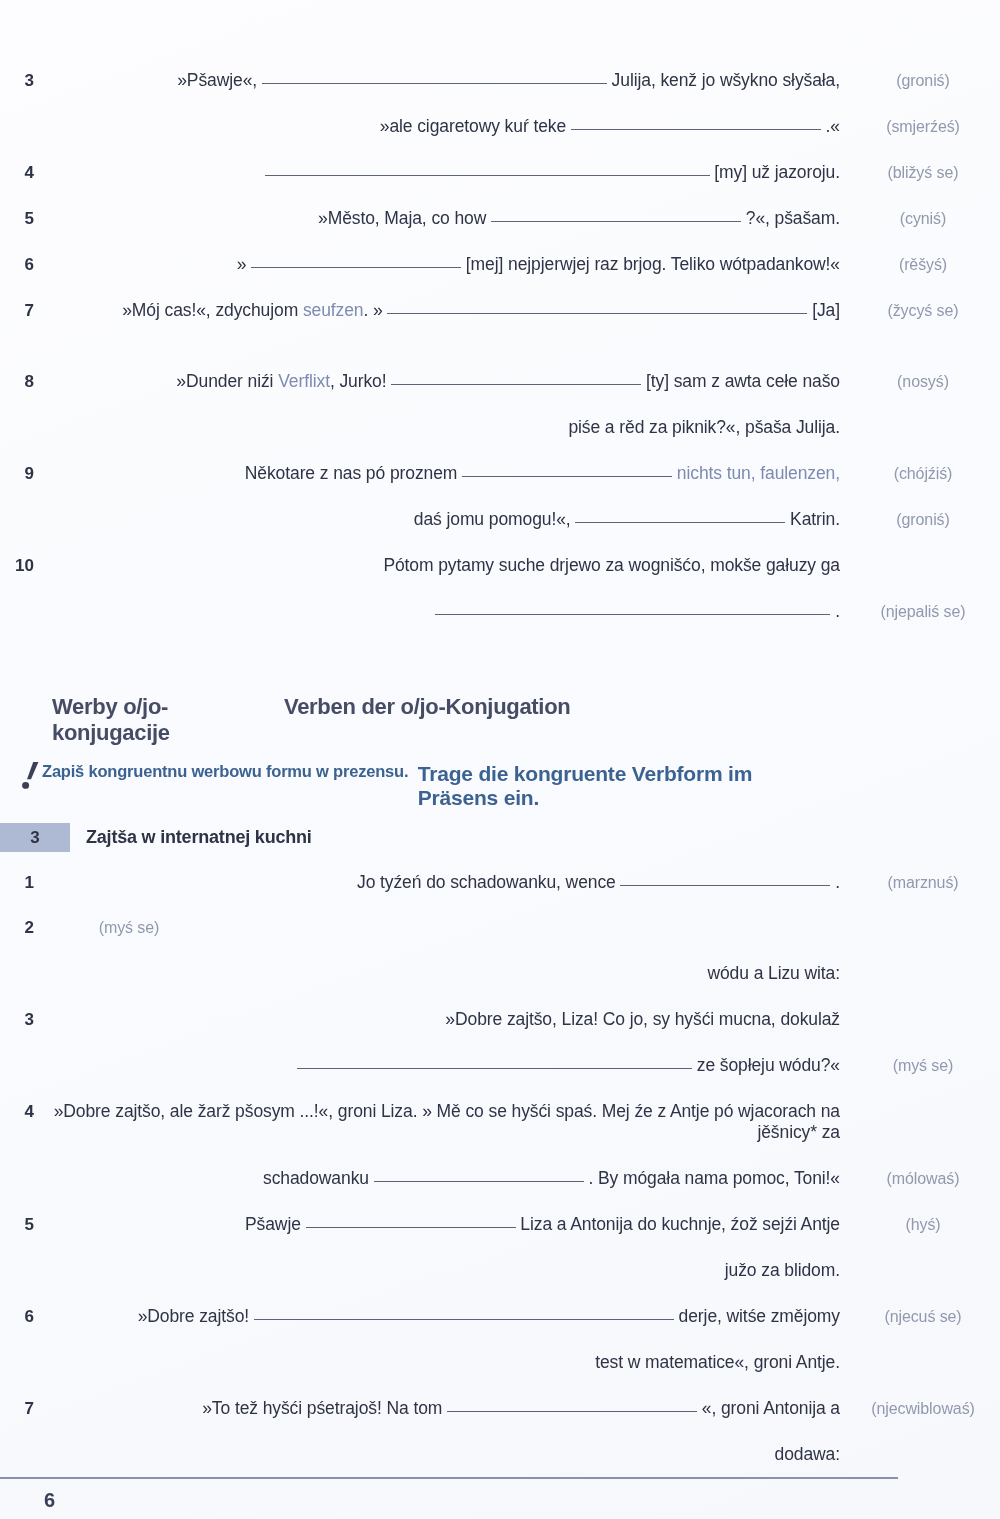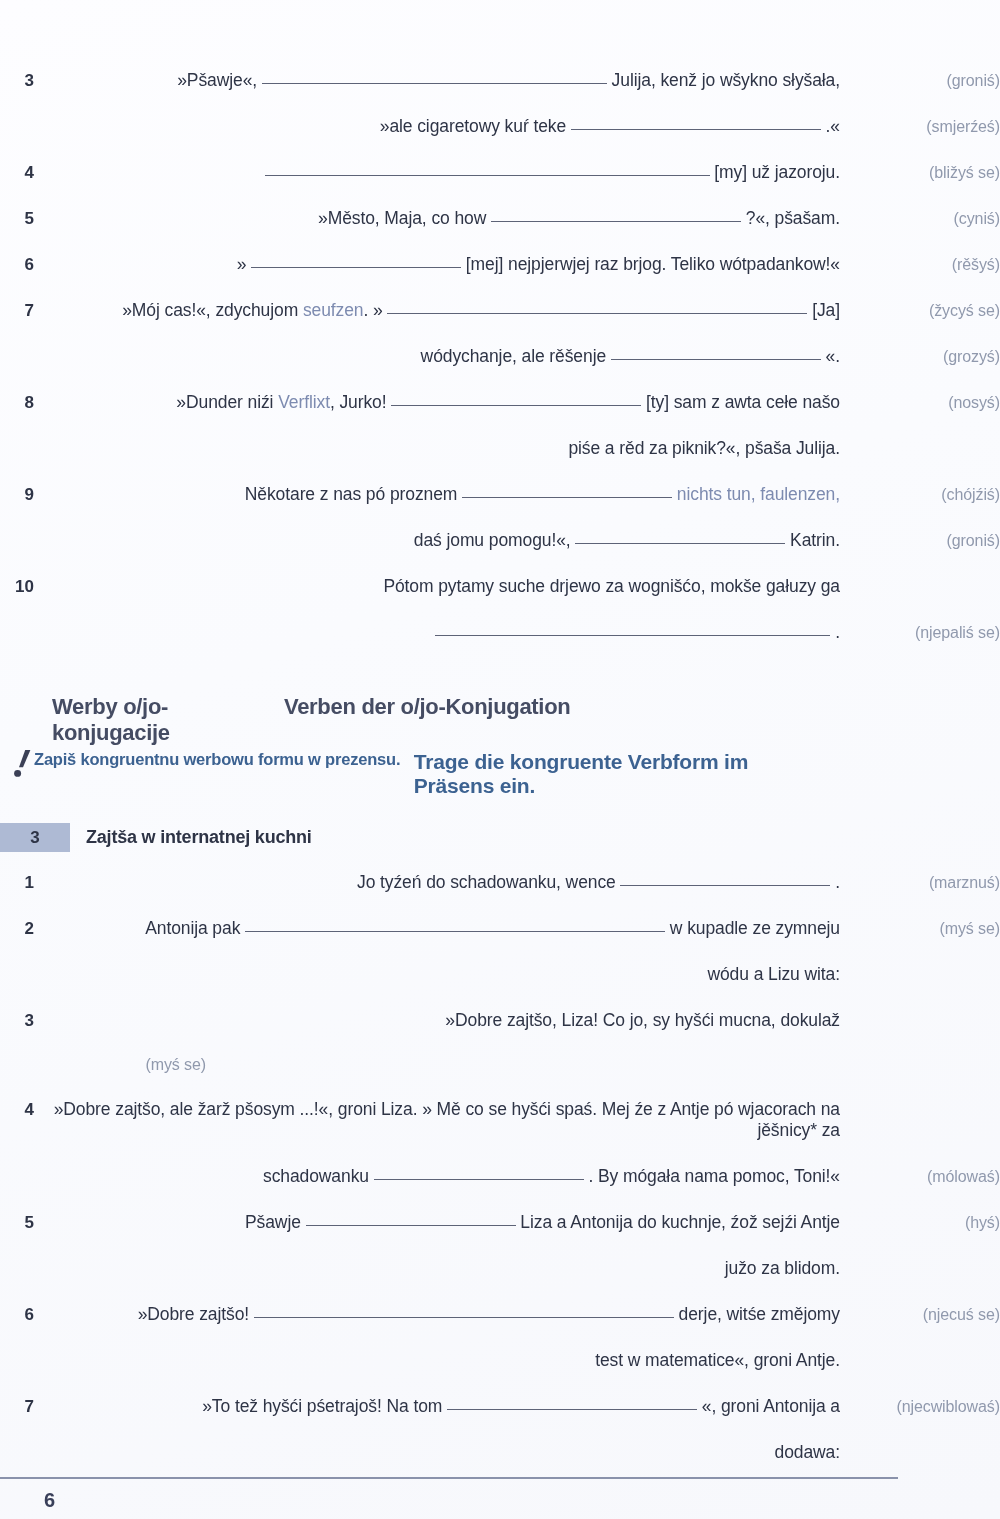--- a/index.html
+++ b/index.html
@@ -41,21 +41,21 @@
     flex: 1;
     font-size: 17.5px;
     line-height: 1.2;
     color: #2e3446;
     letter-spacing: -0.1px;
     text-align: right;
   }
   .hint {
     width: 160px;
     min-width: 160px;
-    text-align: right;
+    text-align: center;
     font-size: 16px;
     color: #9099ad;
     letter-spacing: -0.1px;
     padding-left: 6px;
     box-sizing: border-box;
   }
   .gloss {
     color: #7d8bb0;
   }
   
@@ -95,22 +95,22 @@
   }
   .head-left, .head-right {
     font-size: 22px;
     font-weight: bold;
     color: #454c63;
     letter-spacing: -0.3px;
   }
   .head-left { width: 232px; }
   .instr-cols {
     display: flex;
-    padding-left: 12px;
-    margin-top: 4px;
+    padding-left: 20px;
+    margin-top: 16px;
     align-items: flex-start;
   }
   .bang {
     width: 22px;
     min-width: 22px;
     position: relative;
     top: -2px;
   }
   .bang svg { display: block; }
   .instr-left {
@@ -216,25 +216,20 @@
         <div class="body"><span>»</span> <span class="blank w-md"></span> <span>[mej] nejpjerwjej raz brjog. Teliko wótpadankow!«</span> </div>
         <div class="hint">(rěšyś)</div>
       </div>
       <div class="line-gap"></div>
       <div class="row">
         <div class="num">7</div>
         <div class="body"><span>»Mój cas!«, zdychujom </span> <span class="gloss">seufzen</span><span>. »</span> <span class="blank w-4xl"></span> <span>[Ja]</span> </div>
         <div class="hint">(žycyś se)</div>
       </div>
       <div class="line-gap"></div>
-      <div class="row">
-        <div class="num"></div>
-        <div class="body"><span>wódychanje, ale rěšenje</span> <span class="blank w-md"></span> <span>«.</span> </div>
-        <div class="hint">(grozyś)</div>
-      </div>
       <div class="line-gap"></div>
       <div class="row">
         <div class="num">8</div>
         <div class="body"><span>»Dunder niźi </span> <span class="gloss">Verflixt</span><span>, Jurko!</span> <span class="blank w-lg"></span> <span>[ty] sam z awta cełe našo</span> </div>
         <div class="hint">(nosyś)</div>
       </div>
       <div class="line-gap"></div>
       <div class="row">
         <div class="num"></div>
         <div class="body"><span>piśe a rěd za piknik?«, pšaša Julija.</span> </div>
@@ -291,38 +286,38 @@
 
   <div id="ex3-block">
       <div class="row">
         <div class="num">1</div>
         <div class="body"><span>Jo tyźeń do schadowanku, wence</span> <span class="blank w-md"></span> <span>.</span> </div>
         <div class="hint">(marznuś)</div>
       </div>
       <div class="line-gap"></div>
       <div class="row">
         <div class="num">2</div>
-        <div class="body"><span>Antonija pak</span> <span class="blank w-4xl"></span> <span>w kupadle ze zymneju</span> </div>
         <div class="hint">(myś se)</div>
       </div>
       <div class="line-gap"></div>
       <div class="row">
         <div class="num"></div>
         <div class="body"><span>wódu a Lizu wita:</span> </div>
         <div class="hint"></div>
       </div>
       <div class="line-gap"></div>
       <div class="row">
         <div class="num">3</div>
         <div class="body"><span>»Dobre zajtšo, Liza! Co jo, sy hyšći mucna, dokulaž</span> </div>
         <div class="hint"></div>
       </div>
       <div class="line-gap"></div>
       <div class="row">
         <div class="num"></div>
+        <div class="body"><span class="blank w-3xl"></span> <span>ze šopłeju wódu?«</span> </div>
         <div class="hint">(myś se)</div>
       </div>
       <div class="line-gap"></div>
       <div class="row">
         <div class="num">4</div>
         <div class="body"><span>»Dobre zajtšo, ale žarž pšosym ...!«, groni Liza. » Mě co se hyšći spaś. Mej źe z Antje pó wjacorach na jěšnicy* za</span> </div>
         <div class="hint"></div>
       </div>
       <div class="line-gap"></div>
       <div class="row">

